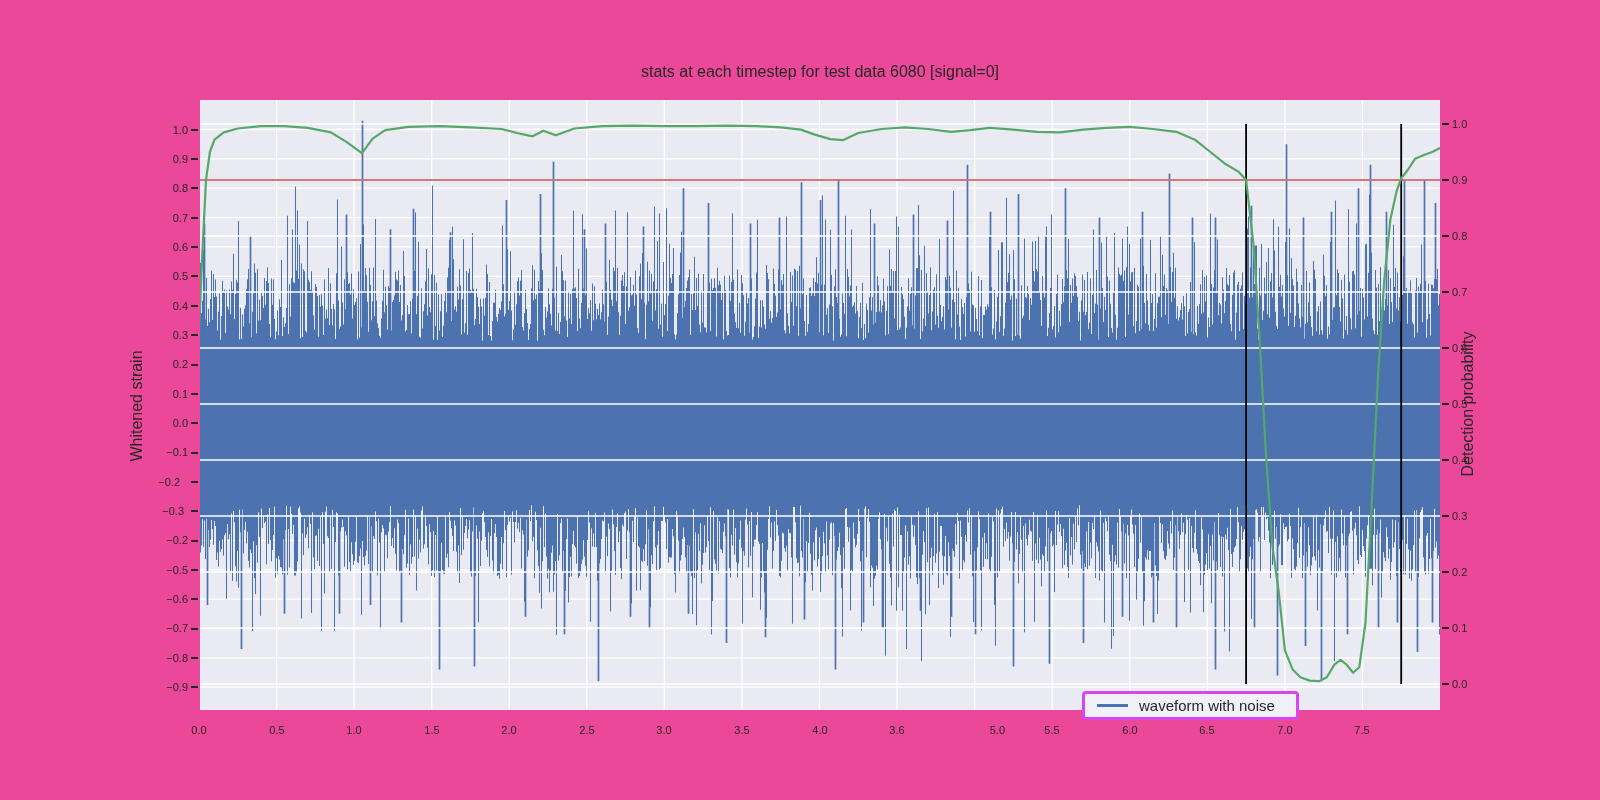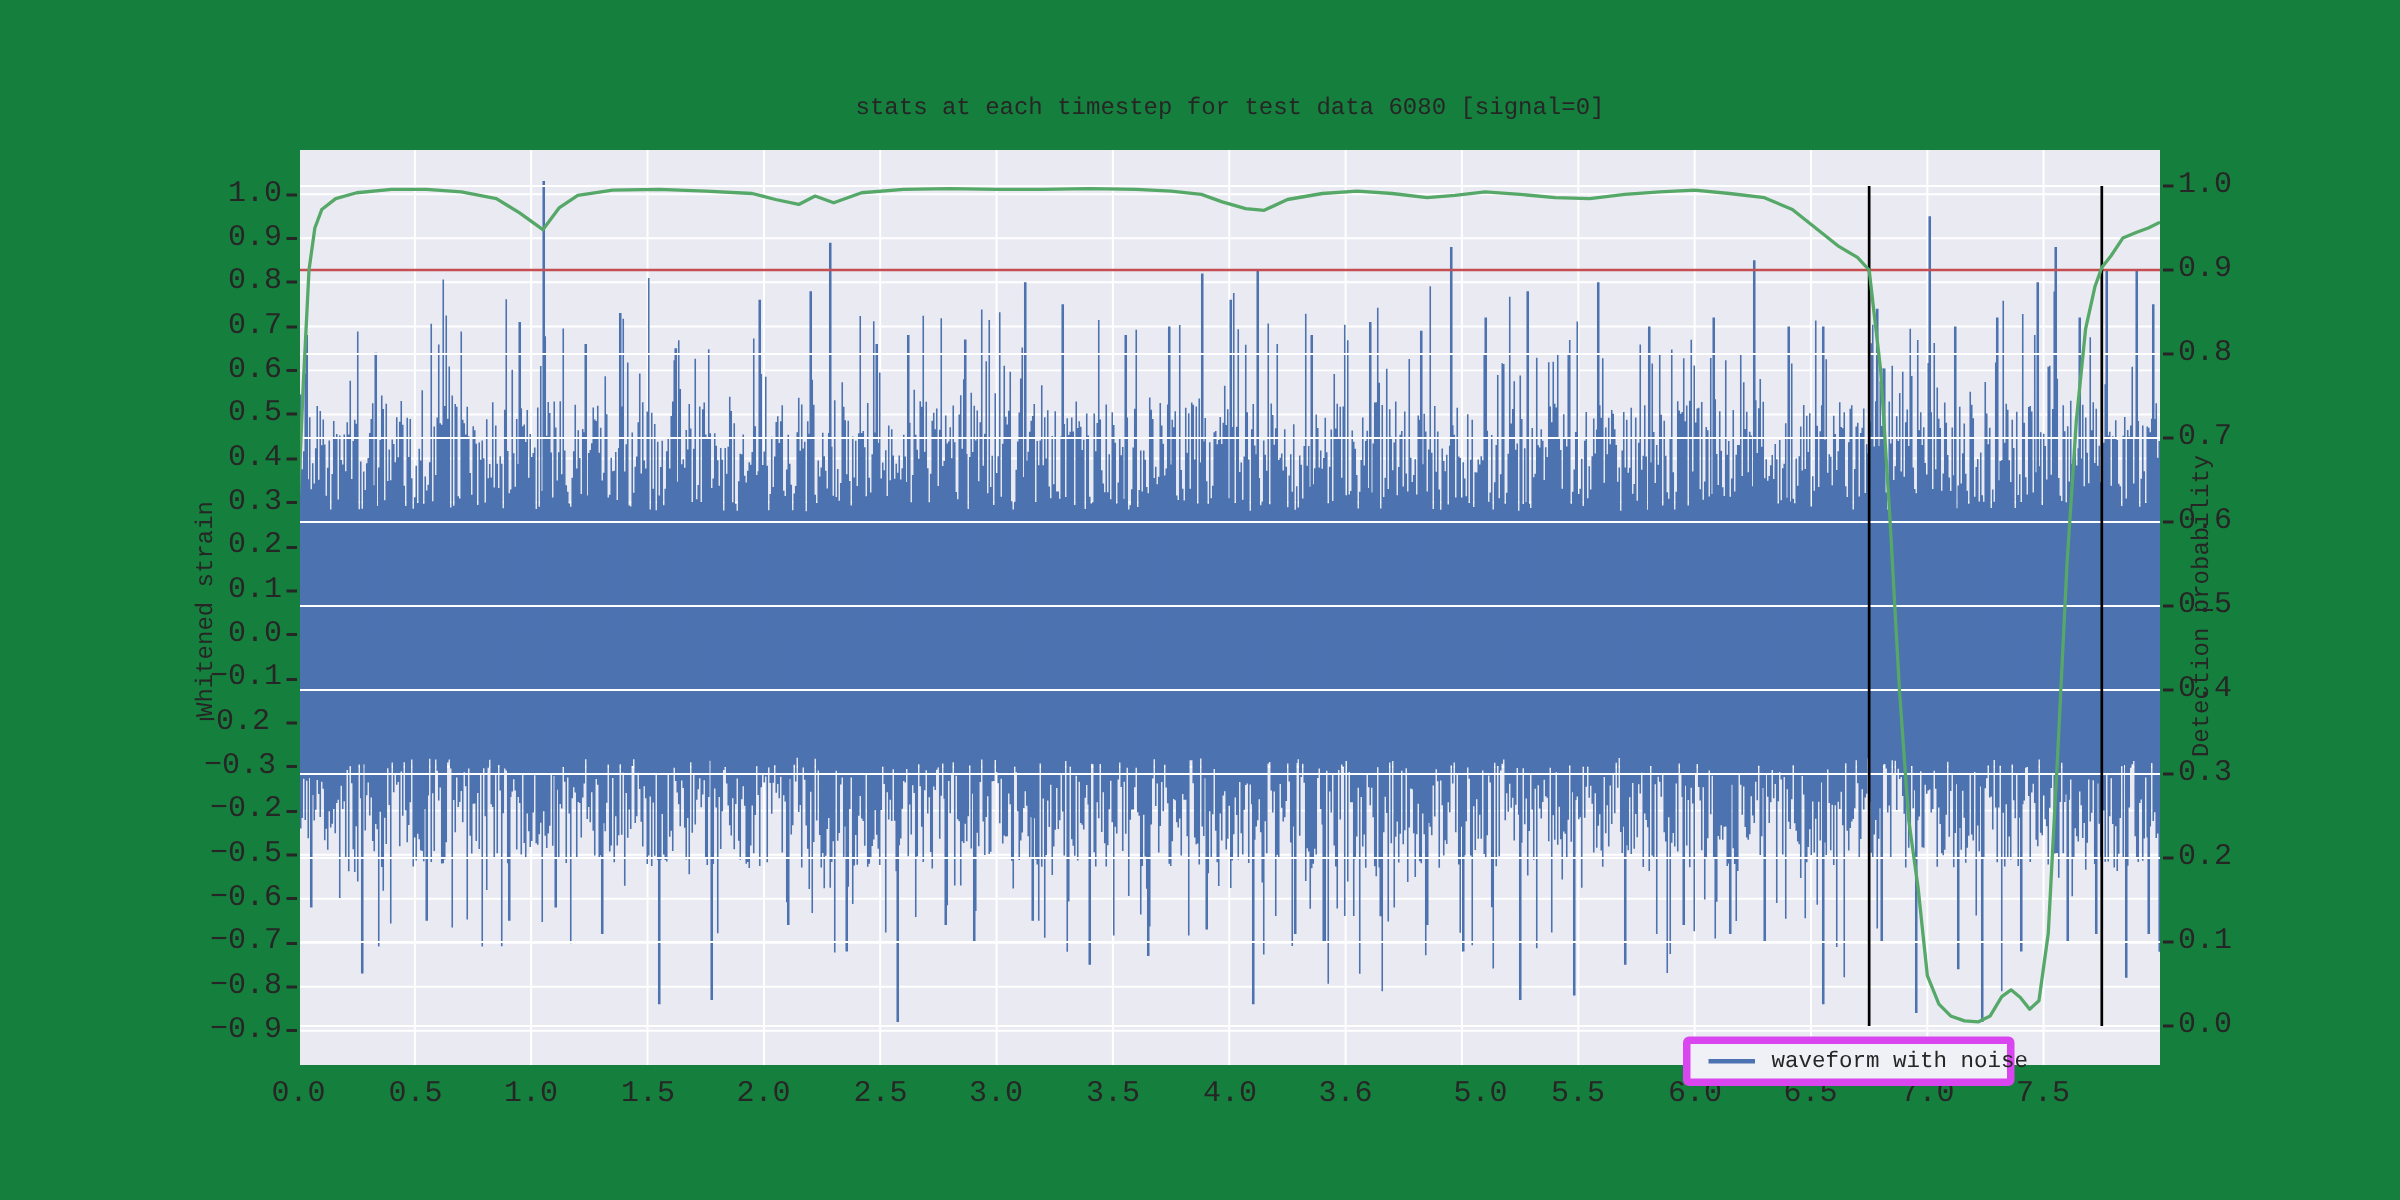--- a/index.html
+++ b/index.html
@@ -1,34 +1,34 @@
 <!DOCTYPE html>
 <html><head>
 <meta charset="utf-8">
 <style>
   html,body{margin:0;padding:0;background:#ffffff;}
-  .fig{position:relative;width:1600px;height:800px;background:#15803d;
-       font-family:Liberation Mono, monospace;color:#262626;overflow:hidden;}
+  .fig{position:relative;width:1600px;height:800px;background:#ec4899;
+       font-family:Liberation Sans, sans-serif;color:#262626;overflow:hidden;}
   .plot-bg{position:absolute;left:200px;top:100px;width:1240px;height:610px;background:#eaeaf2;}
   .plot-svg{position:absolute;left:0;top:0;}
   .title{position:absolute;left:200px;top:63px;width:1240px;text-align:center;
          font-size:16px;color:#262626;}
   .ann{position:absolute;top:101px;font-size:19px;color:#262626;white-space:nowrap;}
   .ann sub{font-size:13px;font-style:italic;}
   .ann .head-italic{font-style:italic;}
   .ylab{position:absolute;font-size:16px;white-space:nowrap;
         transform:translate(-50%,-50%) rotate(-90deg);}
   .xlab{position:absolute;left:200px;top:742px;width:1240px;text-align:center;font-size:16px;}
-  .tick-label{position:absolute;font-size:20px;line-height:18px;color:#262626;}
+  .tick-label{position:absolute;font-size:11px;line-height:18px;color:#262626;}
   .tick-left{width:70px;text-align:right;}
   .tick-right{width:60px;text-align:left;}
   .tick-x{width:60px;text-align:center;}
   .tick-mark{position:absolute;height:1.6px;width:7px;background:#262626;}
-  .legend{position:absolute;left:1122px;top:691px;width:211px;height:23px;
-          background:#f0f0f7;border:5px solid #d946ef;border-radius:4px;
+  .legend{position:absolute;left:1082px;top:691px;width:211px;height:23px;
+          background:#f0f0f7;border:3px solid #d946ef;border-radius:4px;
           display:flex;align-items:center;}
   .legend-line{width:31px;height:2.4px;background:#4c72b0;margin-left:12px;flex:0 0 auto;}
   .legend-text{font-size:15px;color:#262626;margin-left:11px;white-space:nowrap;}
 </style>
 </head>
 <body>
 
 <div class="fig">
 
   <div class="title">stats at each timestep for test data 6080 [signal=0]</div>

